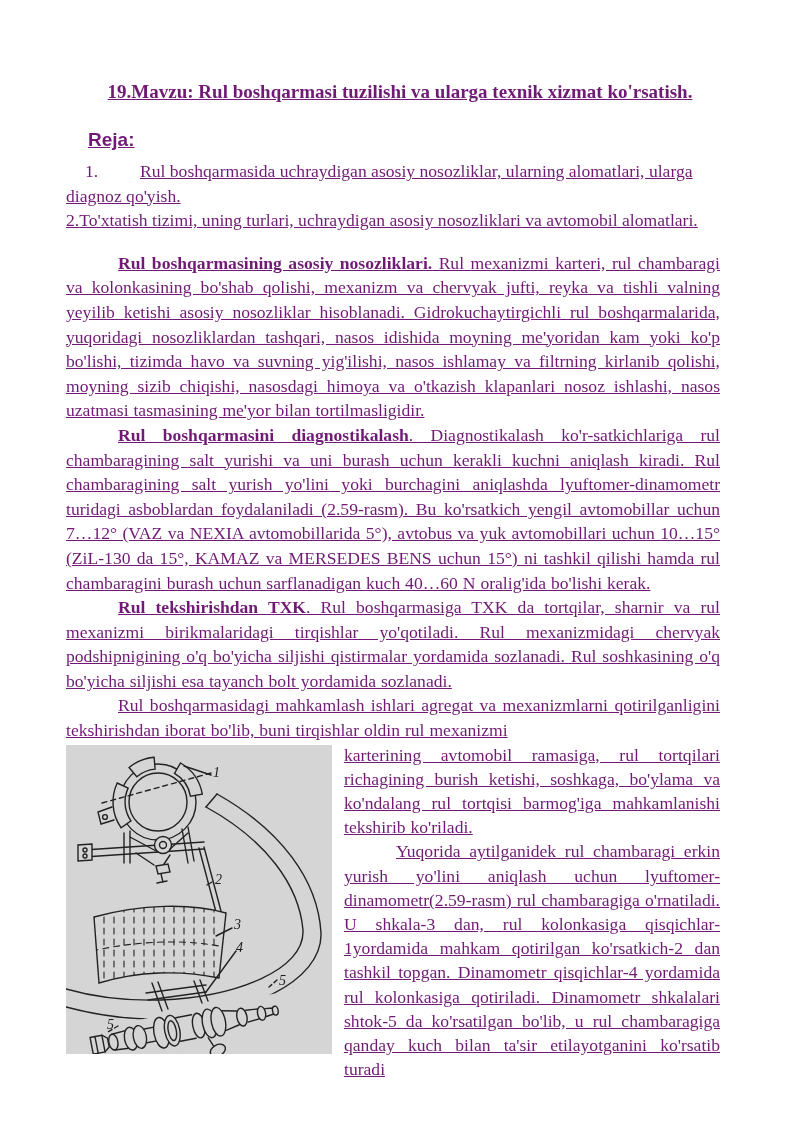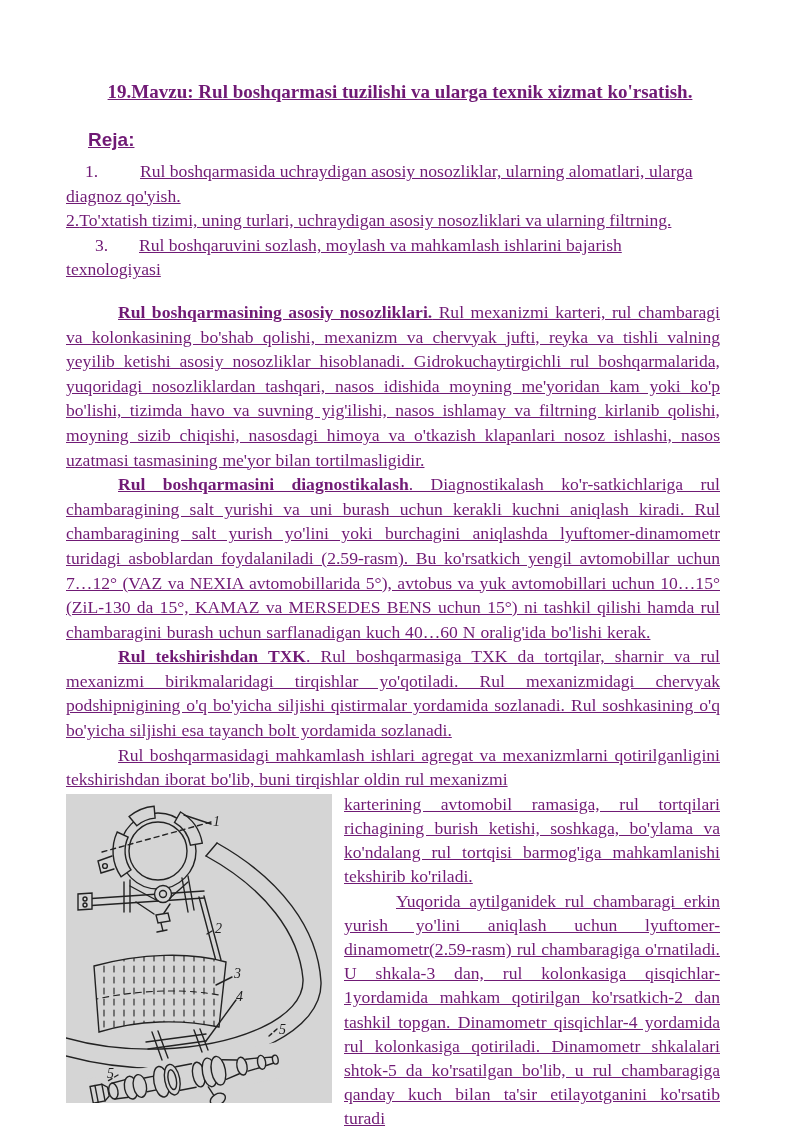--- a/index.html
+++ b/index.html
@@ -45,22 +45,21 @@
 <body>
 
 <div class="page">
 
   <h1 class="title">19.Mavzu: Rul boshqarmasi tuzilishi va ularga texnik xizmat ko'rsatish.</h1>
 
   <div class="plan-heading">Reja:</div>
 
   <div class="plan">
     <p class="item1"><span class="marker">1.</span><span>Rul boshqarmasida uchraydigan asosiy nosozliklar, ularning alomatlari, ularga diagnoz qo'yish.</span></p>
-    <p class="item2"><span class="marker">2.</span><span>To'xtatish tizimi, uning turlari, uchraydigan asosiy nosozliklari va  ularning filtrning.</span></p>
-    <p class="item3"><span class="marker">3.</span><span>Rul boshqaruvini sozlash, moylash va mahkamlash ishlarini bajarish texnologiyasi</span></p>
+    <p class="item2"><span class="marker">2.</span><span>To'xtatish tizimi, uning turlari, uchraydigan asosiy nosozliklari va  avtomobil alomatlari.</span></p>
   </div>
 
   <div class="content">
 
     <p class="para"><span class="lead">Rul boshqarmasining asosiy nosozliklari.</span><span> Rul mexanizmi karteri, rul chambaragi va kolonkasining bo'shab qolishi, mexanizm va chervyak jufti, reyka va tishli valning yeyilib ketishi asosiy nosozliklar hisoblanadi. Gidrokuchaytirgichli rul boshqarmalarida, yuqoridagi nosozliklardan tashqari, nasos idishida moyning me'yoridan kam yoki ko'p bo'lishi, tizimda havo va suvning yig'ilishi, nasos ishlamay va filtrning kirlanib qolishi, moyning sizib chiqishi, nasosdagi himoya va o'tkazish klapanlari nosoz ishlashi, nasos uzatmasi tasmasining me'yor bilan tortilmasligidir.</span></p>
 
     <p class="para"><span class="lead">Rul boshqarmasini diagnostikalash</span><span>. Diagnostikalash ko'r-satkichlariga rul chambaragining salt yurishi va uni burash uchun kerakli kuchni aniqlash kiradi. Rul chambaragining salt yurish yo'lini yoki burchagini aniqlashda lyuftomer-dinamometr turidagi asboblardan foydalaniladi (2.59-rasm). Bu ko'rsatkich yengil avtomobillar uchun 7…12° (VAZ va NEXIA avtomobillarida 5°), avtobus va yuk avtomobillari uchun 10…15° (ZiL-130 da 15°, KAMAZ va MERSEDES BENS uchun 15°) ni tashkil qilishi hamda rul chambaragini burash uchun sarflanadigan kuch 40…60 N oralig'ida bo'lishi kerak.</span></p>
 
     <p class="para"><span class="lead">Rul tekshirishdan TXK</span><span>. Rul boshqarmasiga TXK da tortqilar, sharnir va rul mexanizmi birikmalaridagi tirqishlar yo'qotiladi. Rul mexanizmidagi chervyak podshipnigining o'q bo'yicha siljishi qistirmalar yordamida sozlanadi. Rul soshkasining o'q bo'yicha siljishi esa tayanch bolt yordamida sozlanadi.</span></p>
 

